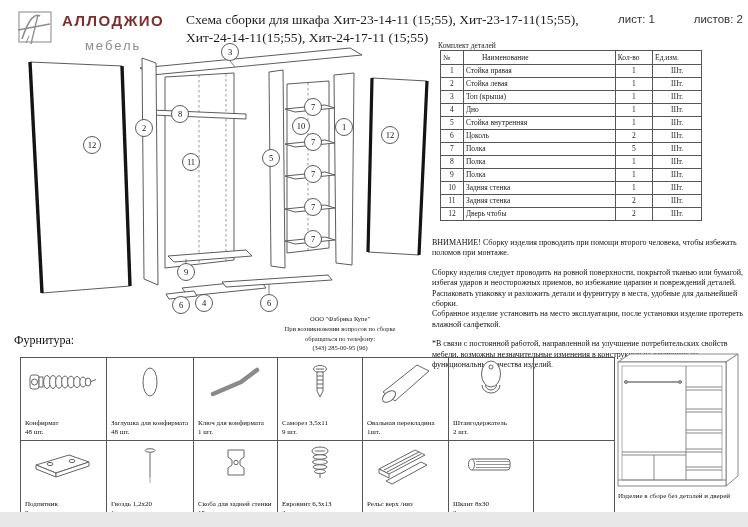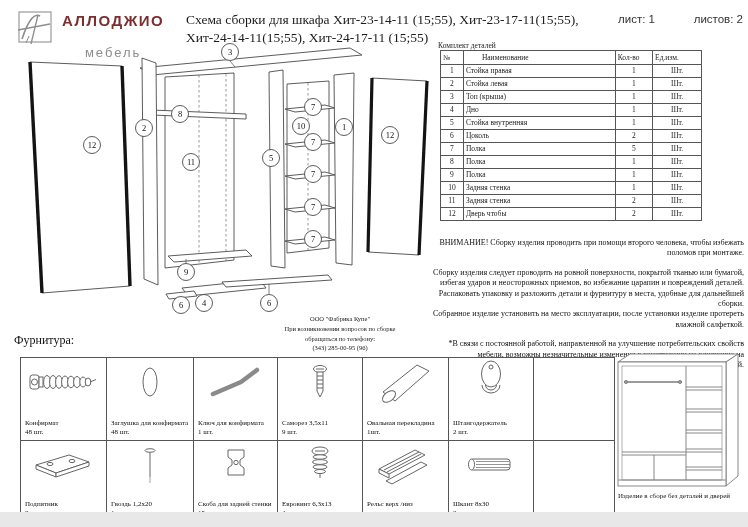--- a/index.html
+++ b/index.html
@@ -2,37 +2,37 @@
 <html><head>
 <meta charset="utf-8">
 <style>
   html,body{margin:0;padding:0;background:#e8e8e8;}
   .page{position:relative;width:748px;height:512px;background:#ffffff;overflow:hidden;
         font-family:"Liberation Serif",serif;color:#1c1c1c;}
   
   .logo-box{position:absolute;left:16px;top:10px;width:40px;height:36px;}
   .brand{position:absolute;left:62px;top:12px;text-align:center;font-family:"Liberation Sans",sans-serif;}
   .brand-name{font-size:15px;font-weight:bold;letter-spacing:1.5px;color:#7b2f2f;}
-  .brand-sub{font-size:13px;color:#8d8d8d;letter-spacing:2px;margin-top:16px;}
+  .brand-sub{font-size:13px;color:#8d8d8d;letter-spacing:2px;margin-top:9px;}
   .title{position:absolute;left:186px;top:11px;width:430px;font-size:13.5px;line-height:1.35;}
   .sheetinfo{position:absolute;left:618px;top:13px;width:125px;display:flex;justify-content:space-between;
              font-family:"Liberation Sans",sans-serif;font-size:11.5px;color:#333;}
   
   .parts-caption{position:absolute;left:438px;top:41px;font-size:7.5px;color:#222;}
   .parts{position:absolute;left:440px;top:50px;width:262px;border-collapse:collapse;}
   .parts th,.parts td{border:1px solid #555;font-size:7.5px;font-weight:normal;
                       padding:0 2px;height:12px;line-height:1;color:#222;}
   .parts th{text-align:left;height:13px;}
   .col-num{width:20px;text-align:center;}
   .col-name{width:148px;text-align:left;padding-left:5px;}
   .col-qty{width:36px;text-align:center;}
   .col-unit{width:48px;text-align:center;}
   .parts th.col-name{padding-left:18px;}
   
-  .notes{position:absolute;left:432px;top:238px;width:312px;font-size:8px;line-height:1.3;color:#111;text-align:right;}
+  .notes{position:absolute;left:432px;top:238px;width:312px;font-size:8px;line-height:1.3;color:#111;}
   .notes .gap{height:9px;}
   
   .maker{position:absolute;left:255px;top:314px;width:170px;text-align:center;
          font-size:6.5px;line-height:1.5;color:#222;}
   
   .hw-caption{position:absolute;left:14px;top:333px;font-size:12px;color:#111;}
   .hwgrid{position:absolute;left:20px;top:357px;display:grid;
           grid-template-columns:86px 87px 84px 85px 86px 85px 81px;
           grid-template-rows:83px 81px;border-top:1px solid #555;border-left:1px solid #555;}
   .hwcell{border-right:1px solid #555;border-bottom:1px solid #555;position:relative;

